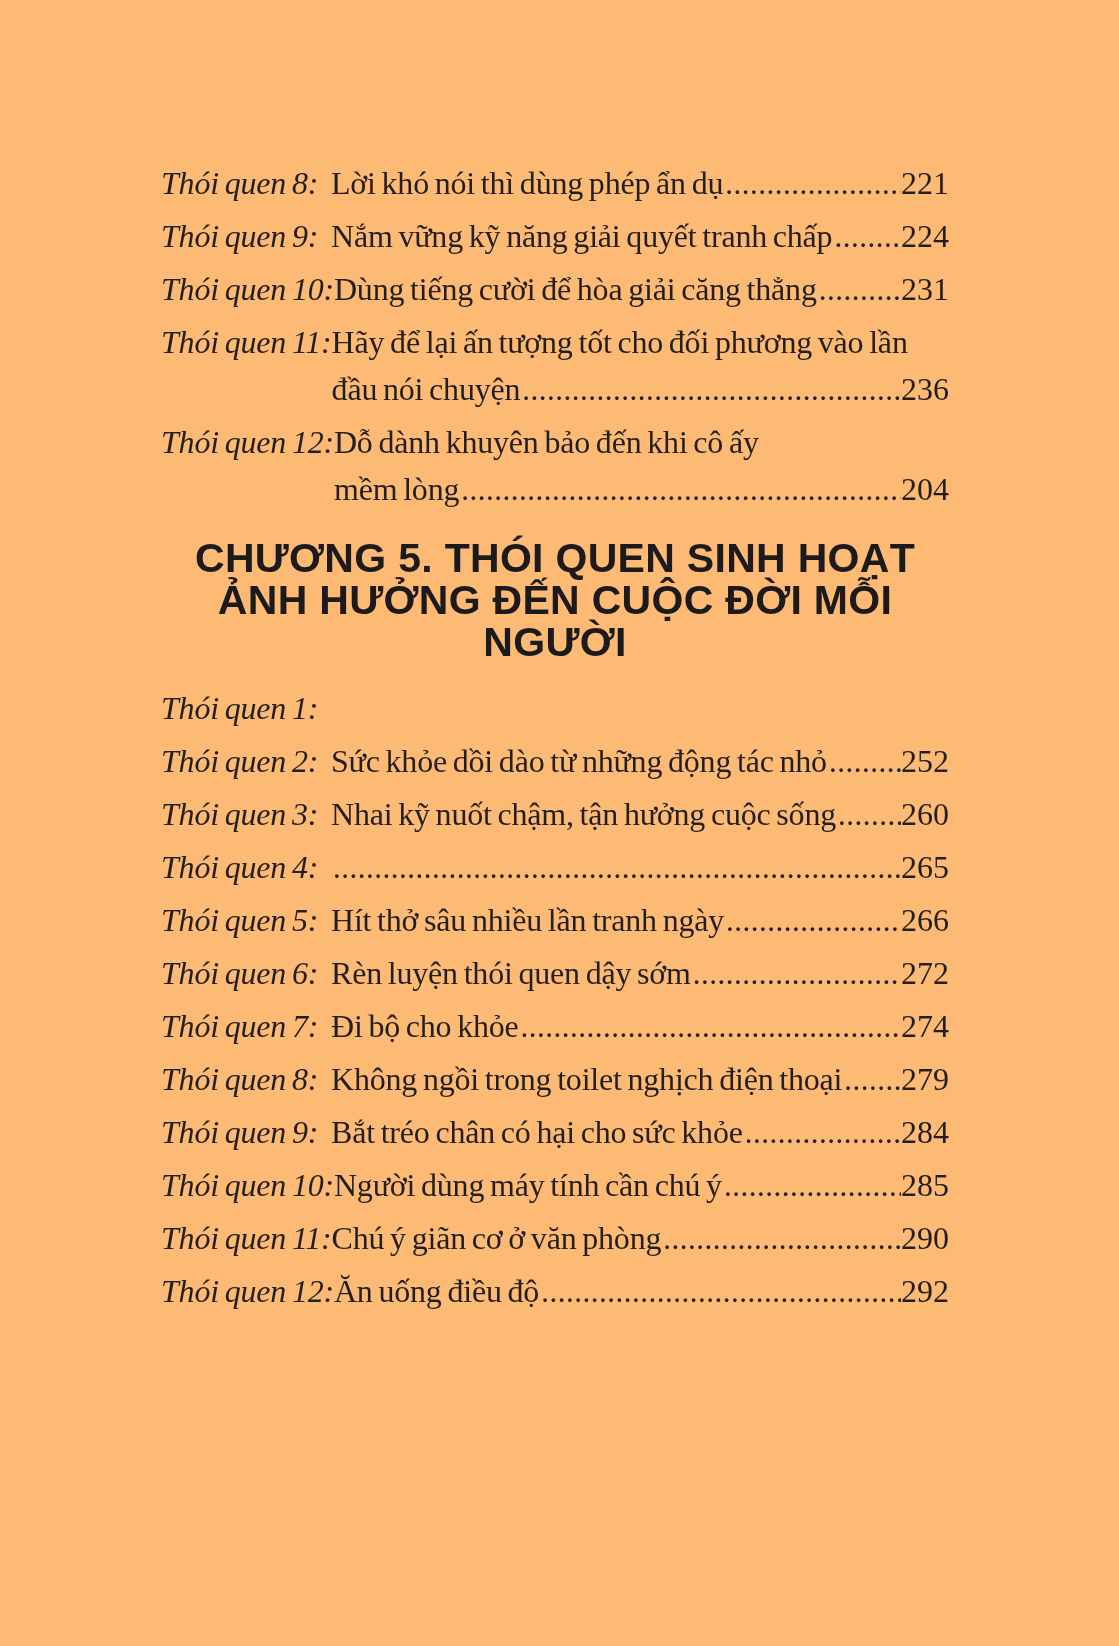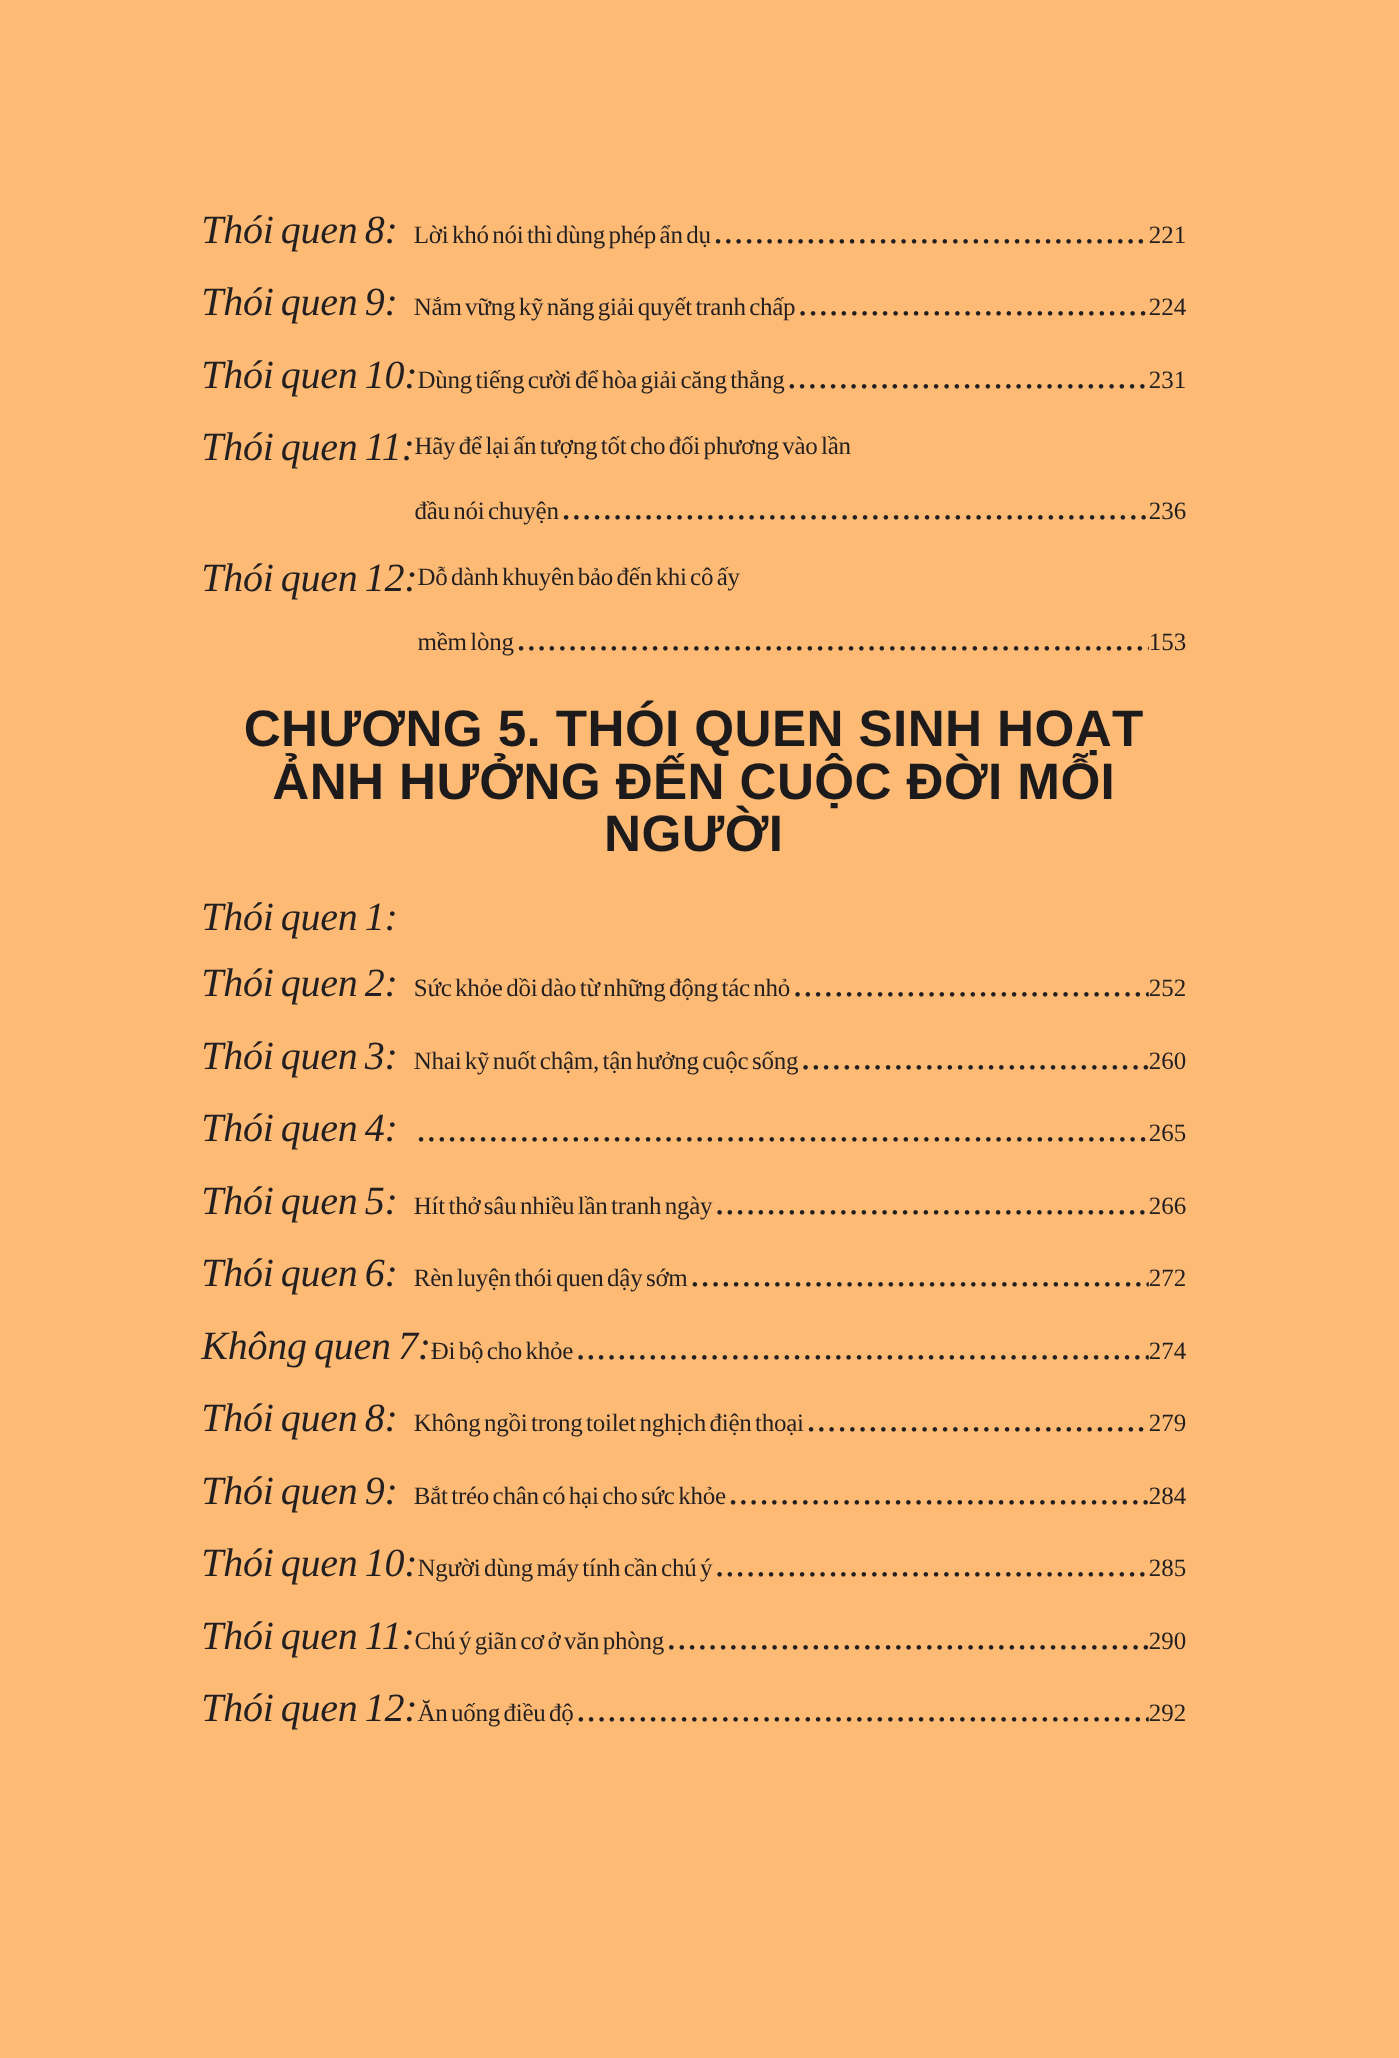--- a/index.html
+++ b/index.html
@@ -35,21 +35,21 @@
     line-height: 47px;
     white-space: nowrap;
     letter-spacing: -0.2px;
     word-spacing: -2px;
   }
   .entry .body {
     flex: 1 1 auto;
     min-width: 0;
   }
   .line {
-    font-size: 20px;
+    font-size: 32px;
     line-height: 47px;
     white-space: nowrap;
   }
   .flexline {
     display: flex;
     align-items: baseline;
   }
   .title {
     flex: 0 0 auto;
     letter-spacing: -0.2px;
@@ -135,21 +135,21 @@
           </span>
   </div>
 
   <div class="entry">
     <span class="label">Thói quen 12:</span>
     <span class="body">
             <div class="line"><span class="title">Dỗ dành khuyên bảo đến khi cô ấy</span></div>
             <div class="line flexline">
               <span class="title">mềm lòng</span>
               <span class="leader"></span>
-              <span class="pagenum">153</span>
+              <span class="pagenum">204</span>
             </div>
           </span>
   </div>
 </div>
       <h2 class="chapter-heading">
         <span class="heading-line">CHƯƠNG 5. THÓI QUEN SINH HOẠT</span>
         <span class="heading-line">ẢNH HƯỞNG ĐẾN CUỘC ĐỜI MỖI NGƯỜI</span>
       </h2>
       <div class="entries">
   <div class="entry">
@@ -204,21 +204,21 @@
     <span class="body">
             <div class="line flexline">
               <span class="title">Rèn luyện thói quen dậy sớm</span>
               <span class="leader"></span>
               <span class="pagenum">272</span>
             </div>
           </span>
   </div>
 
   <div class="entry">
-    <span class="label">Không quen 7:</span>
+    <span class="label">Thói quen 7:</span>
     <span class="body">
             <div class="line flexline">
               <span class="title">Đi bộ cho khỏe</span>
               <span class="leader"></span>
               <span class="pagenum">274</span>
             </div>
           </span>
   </div>
 
   <div class="entry">

